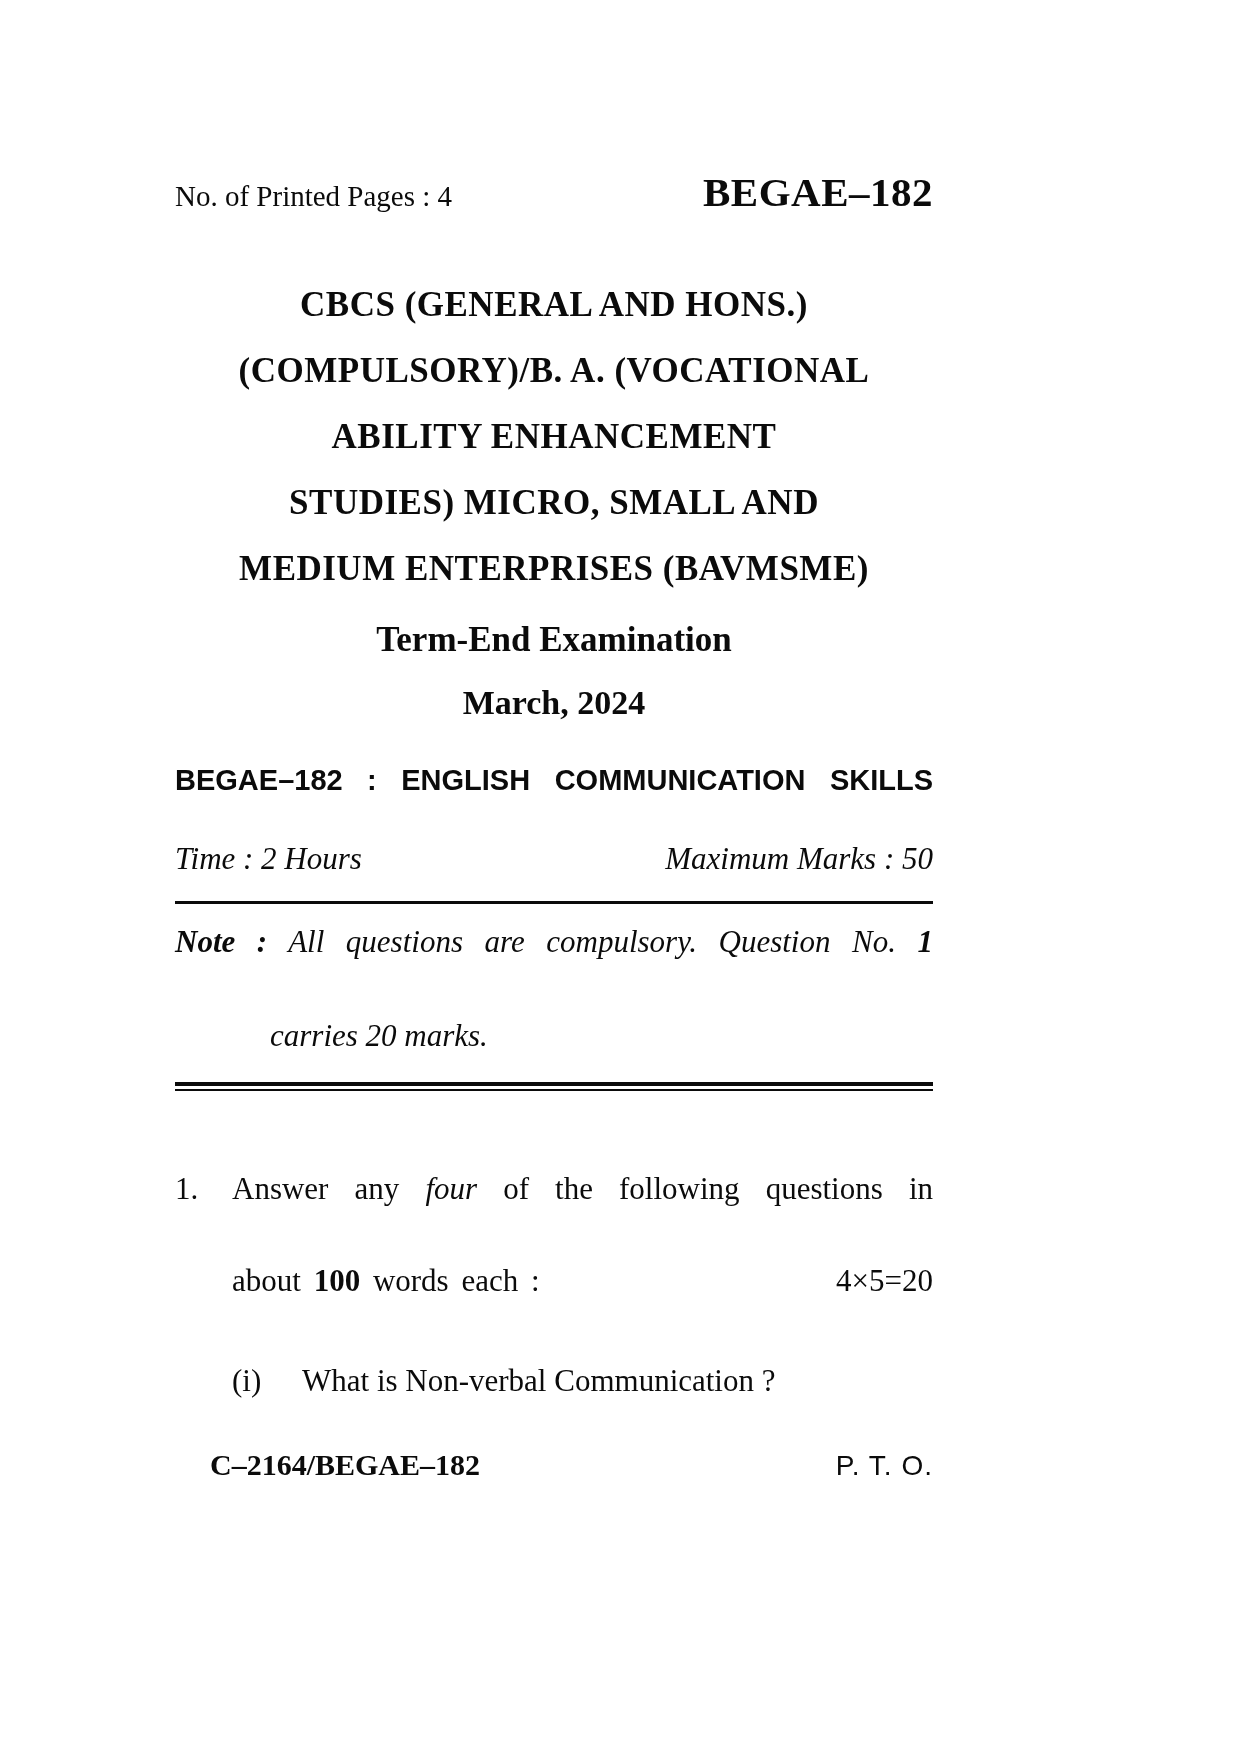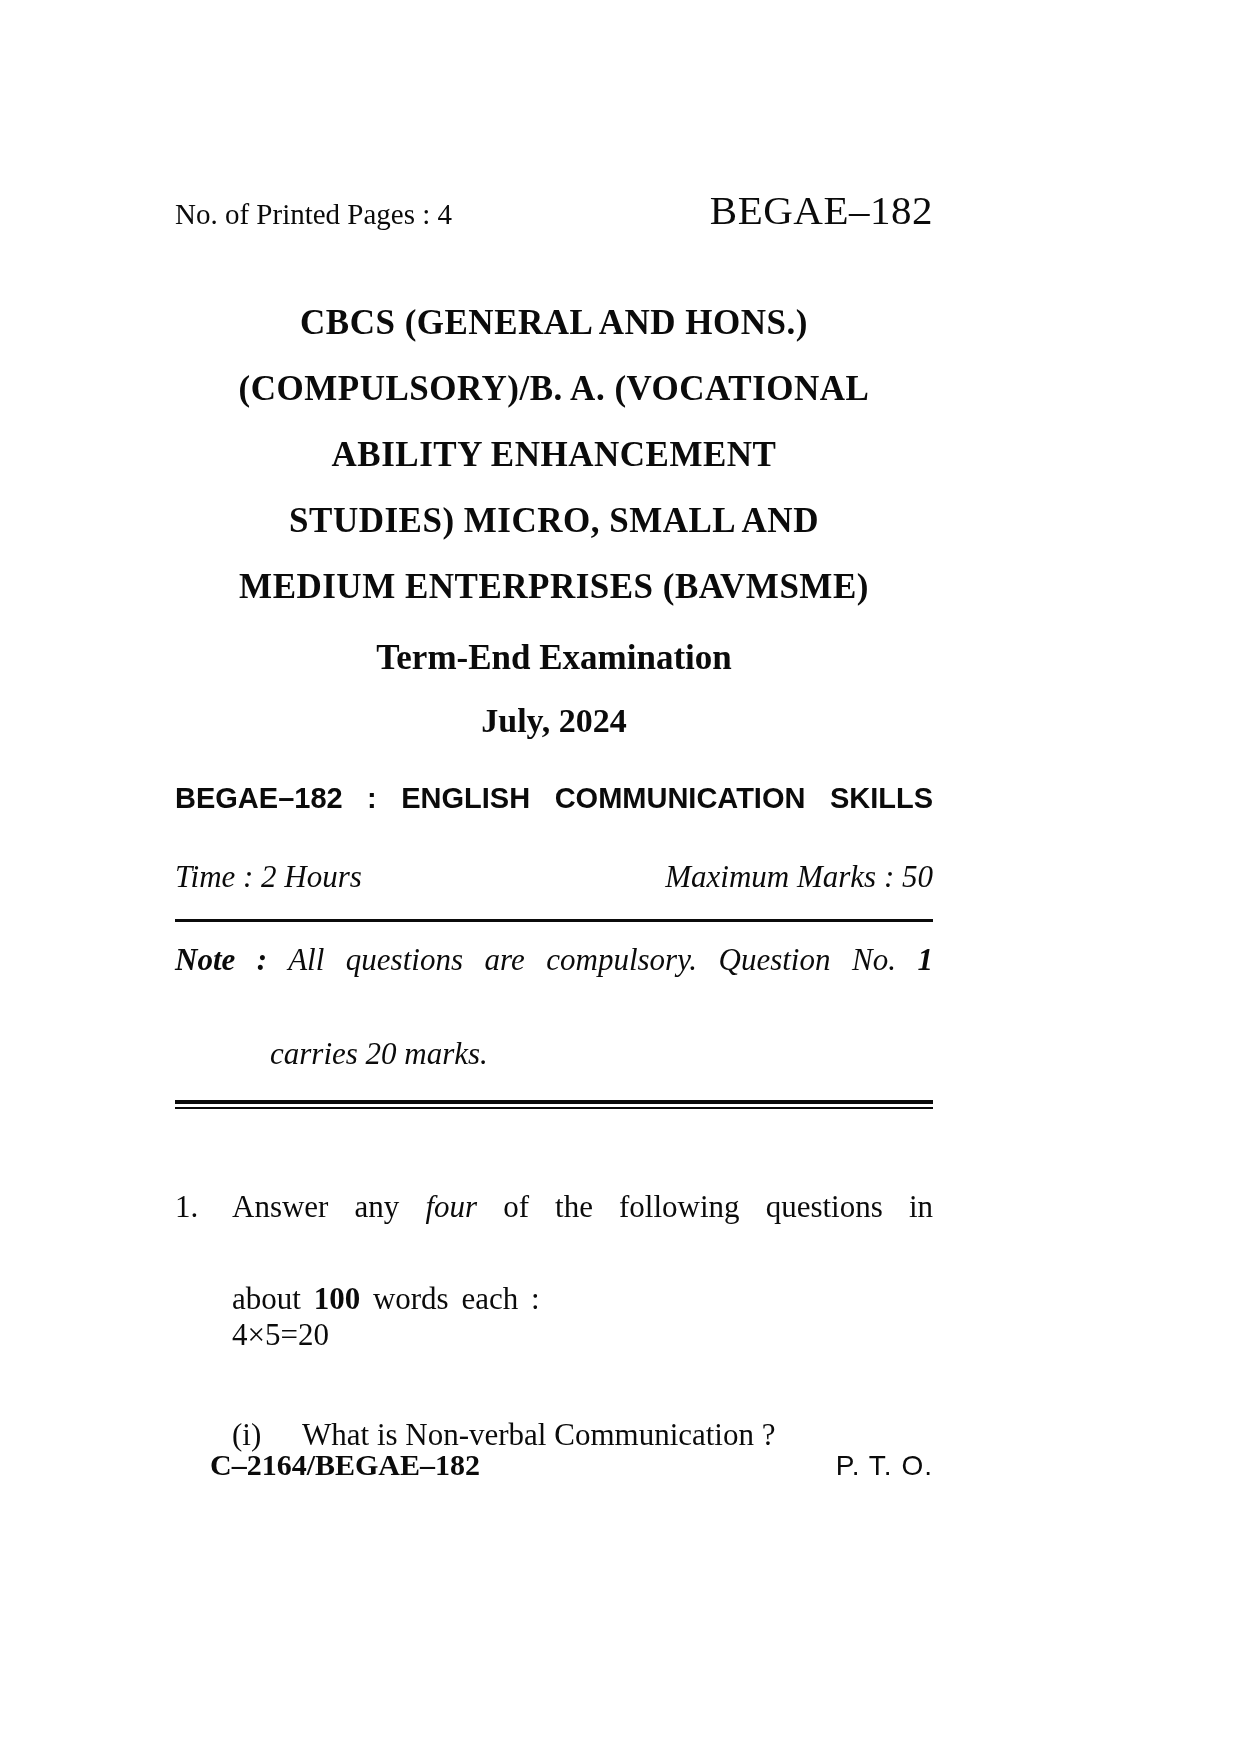--- a/index.html
+++ b/index.html
@@ -26,21 +26,21 @@
   }
 
   
   .toprow {
     margin-top: 168px;
     display: flex;
     justify-content: space-between;
     align-items: baseline;
   }
   .pages-note { font-size: 29px; }
-  .paper-code { font-size: 41px; font-weight: normal; letter-spacing: 0.5px; margin-top: 18px; }
+  .paper-code { font-size: 41px; font-weight: bold; letter-spacing: 0.5px; }
 
   
   .title-block { margin-top: 56px; text-align: center; }
   .title-line {
     font-size: 35px;
     font-weight: bold;
     line-height: 66px;
     letter-spacing: 0.5px;
   }
   .exam-line {
@@ -103,21 +103,20 @@
     text-align: justify;
     text-align-last: justify;
   }
   .q1-emph { font-style: italic; }
   .q1-row2 {
     margin-top: 56px;
     padding-left: 57px;
     display: flex;
     justify-content: space-between;
     word-spacing: 5px;
-    flex-direction: column;
   }
   .q1-bold { font-weight: bold; }
   .q1-sub {
     margin-top: 64px;
     padding-left: 57px;
     display: flex;
   }
   .q1-sub-label { width: 70px; flex: 0 0 70px; }
 
   
@@ -153,21 +152,21 @@
       <span class="paper-code">BEGAE–182</span>
     </div>
 
     <div class="title-block">
       <div class="title-line">CBCS (GENERAL AND HONS.)</div>
       <div class="title-line">(COMPULSORY)/B. A. (VOCATIONAL</div>
       <div class="title-line">ABILITY ENHANCEMENT</div>
       <div class="title-line">STUDIES) MICRO, SMALL AND</div>
       <div class="title-line">MEDIUM ENTERPRISES (BAVMSME)</div>
       <div class="exam-line">Term-End Examination</div>
-      <div class="session-line">July, 2024</div>
+      <div class="session-line">March, 2024</div>
     </div>
 
     <div class="subject-line">BEGAE–182 : ENGLISH COMMUNICATION SKILLS</div>
 
     <div class="meta-row">
       <span>Time : 2 Hours</span>
       <span>Maximum Marks : 50</span>
     </div>
 
     <div class="note-block">

